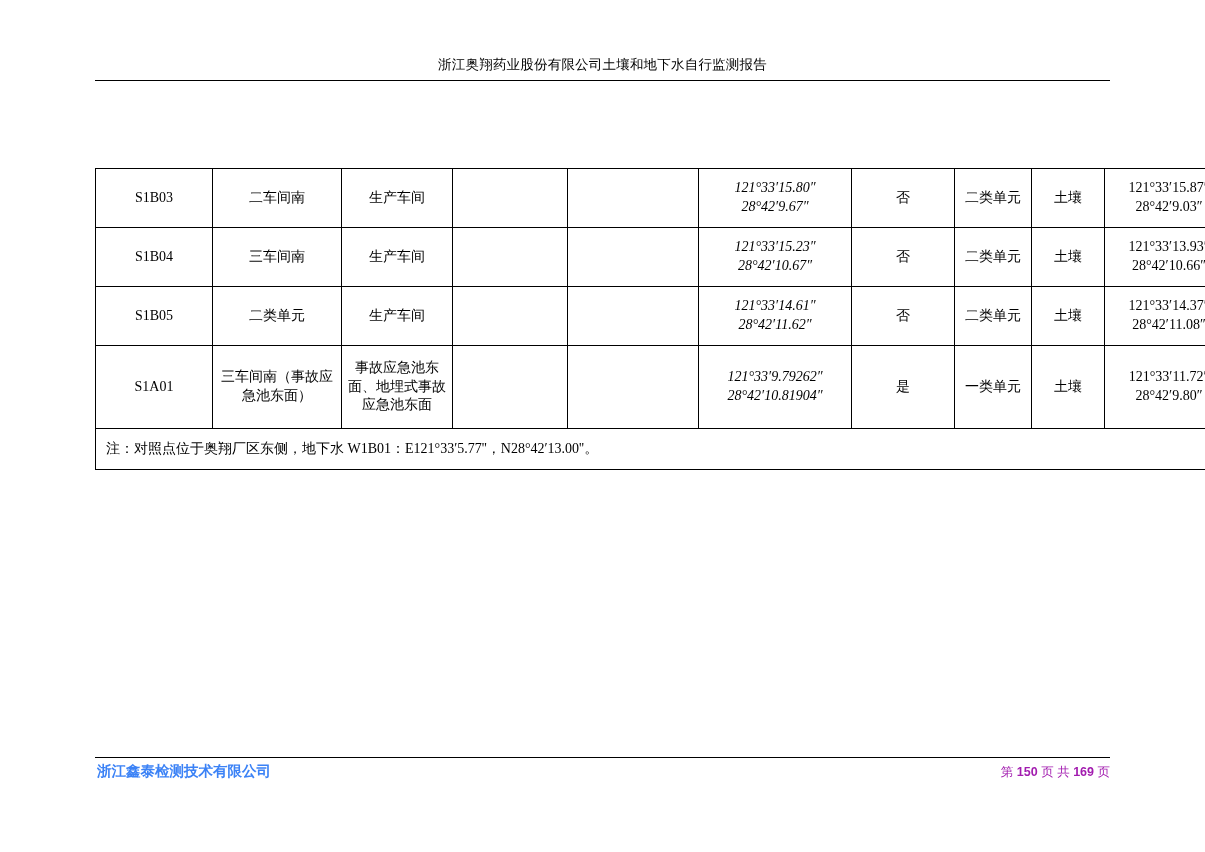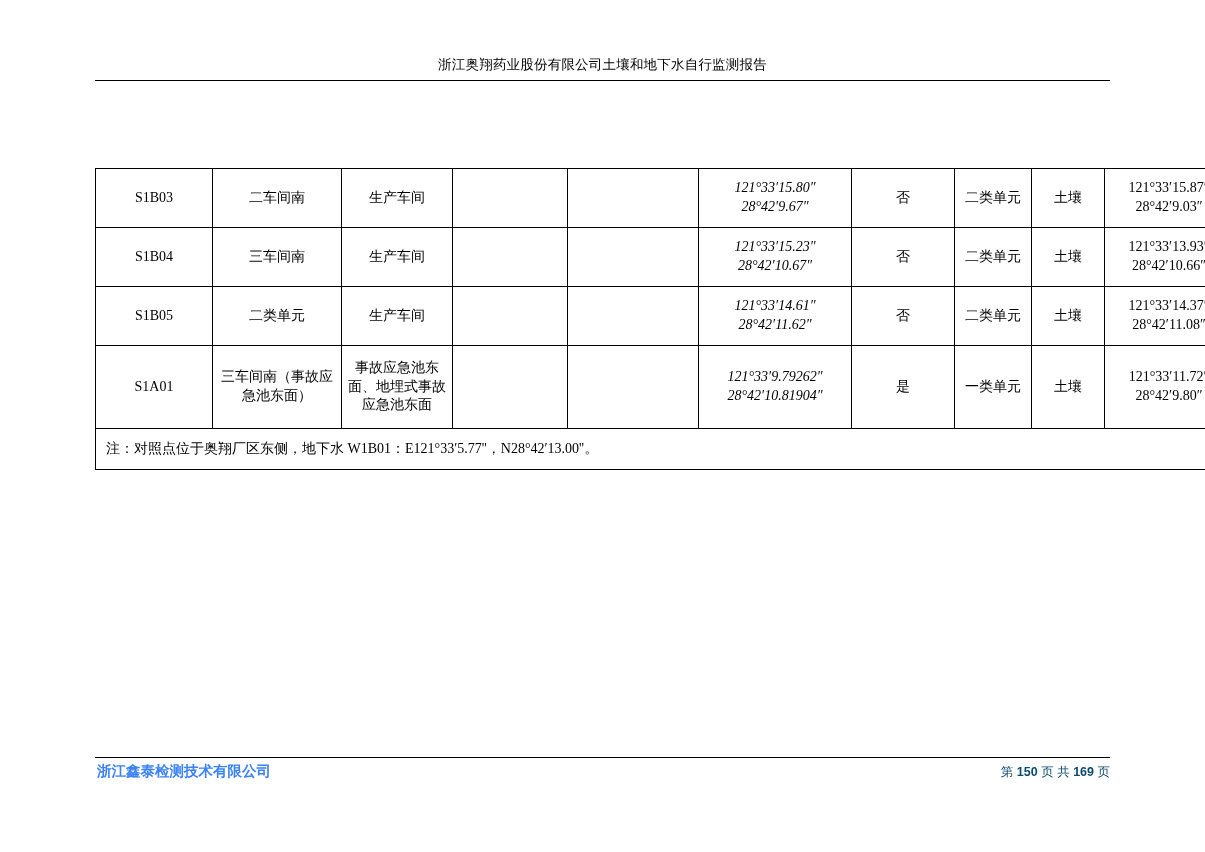--- a/index.html
+++ b/index.html
@@ -111,21 +111,21 @@
     font-size: 14.5px;
     font-weight: bold;
     color: #3b82f6;
   }
   .footer-right {
     position: absolute;
     right: 95px;
     top: 764px;
     font-family: "Liberation Sans", "DejaVu Sans", sans-serif;
     font-size: 12.5px;
-    color: #0c4a6e;
+    color: #a21caf;
     margin-left: 19px;
   }
   .footer-right b { font-weight: bold; }
 </style>
 </head>
 <body>
 
 <div class="page">
 
   <div class="header">浙江奥翔药业股份有限公司土壤和地下水自行监测报告</div>

